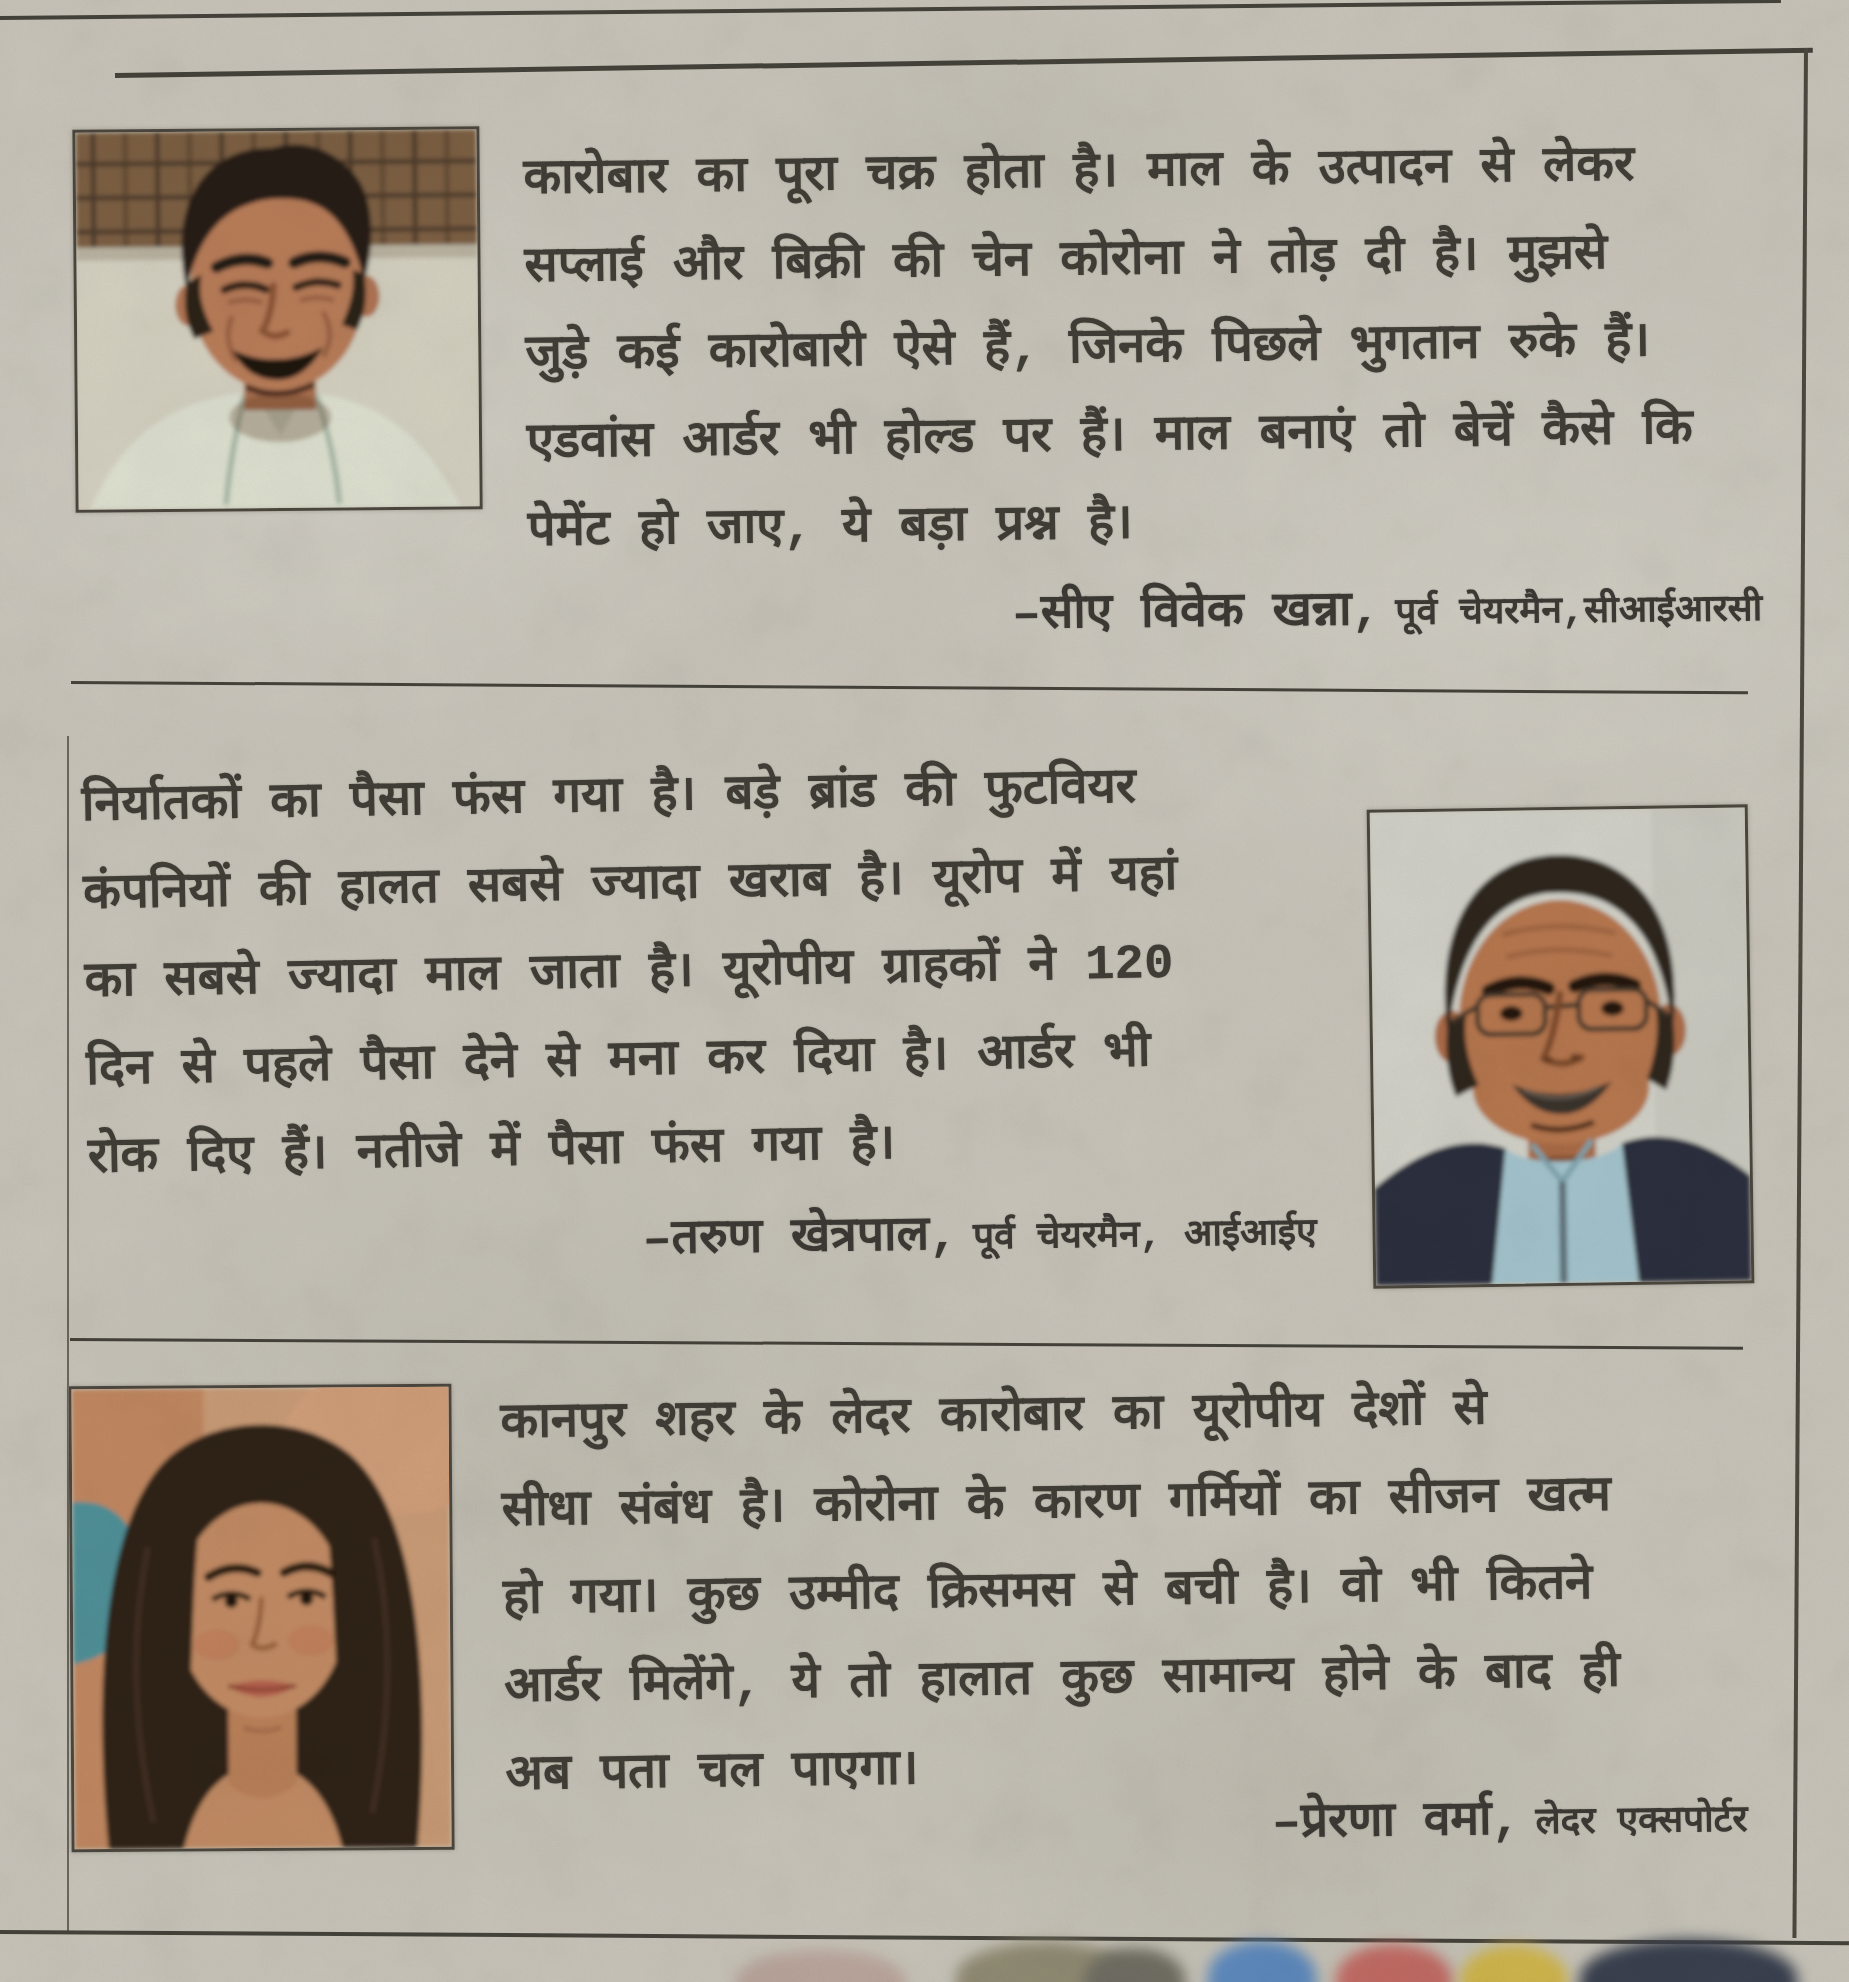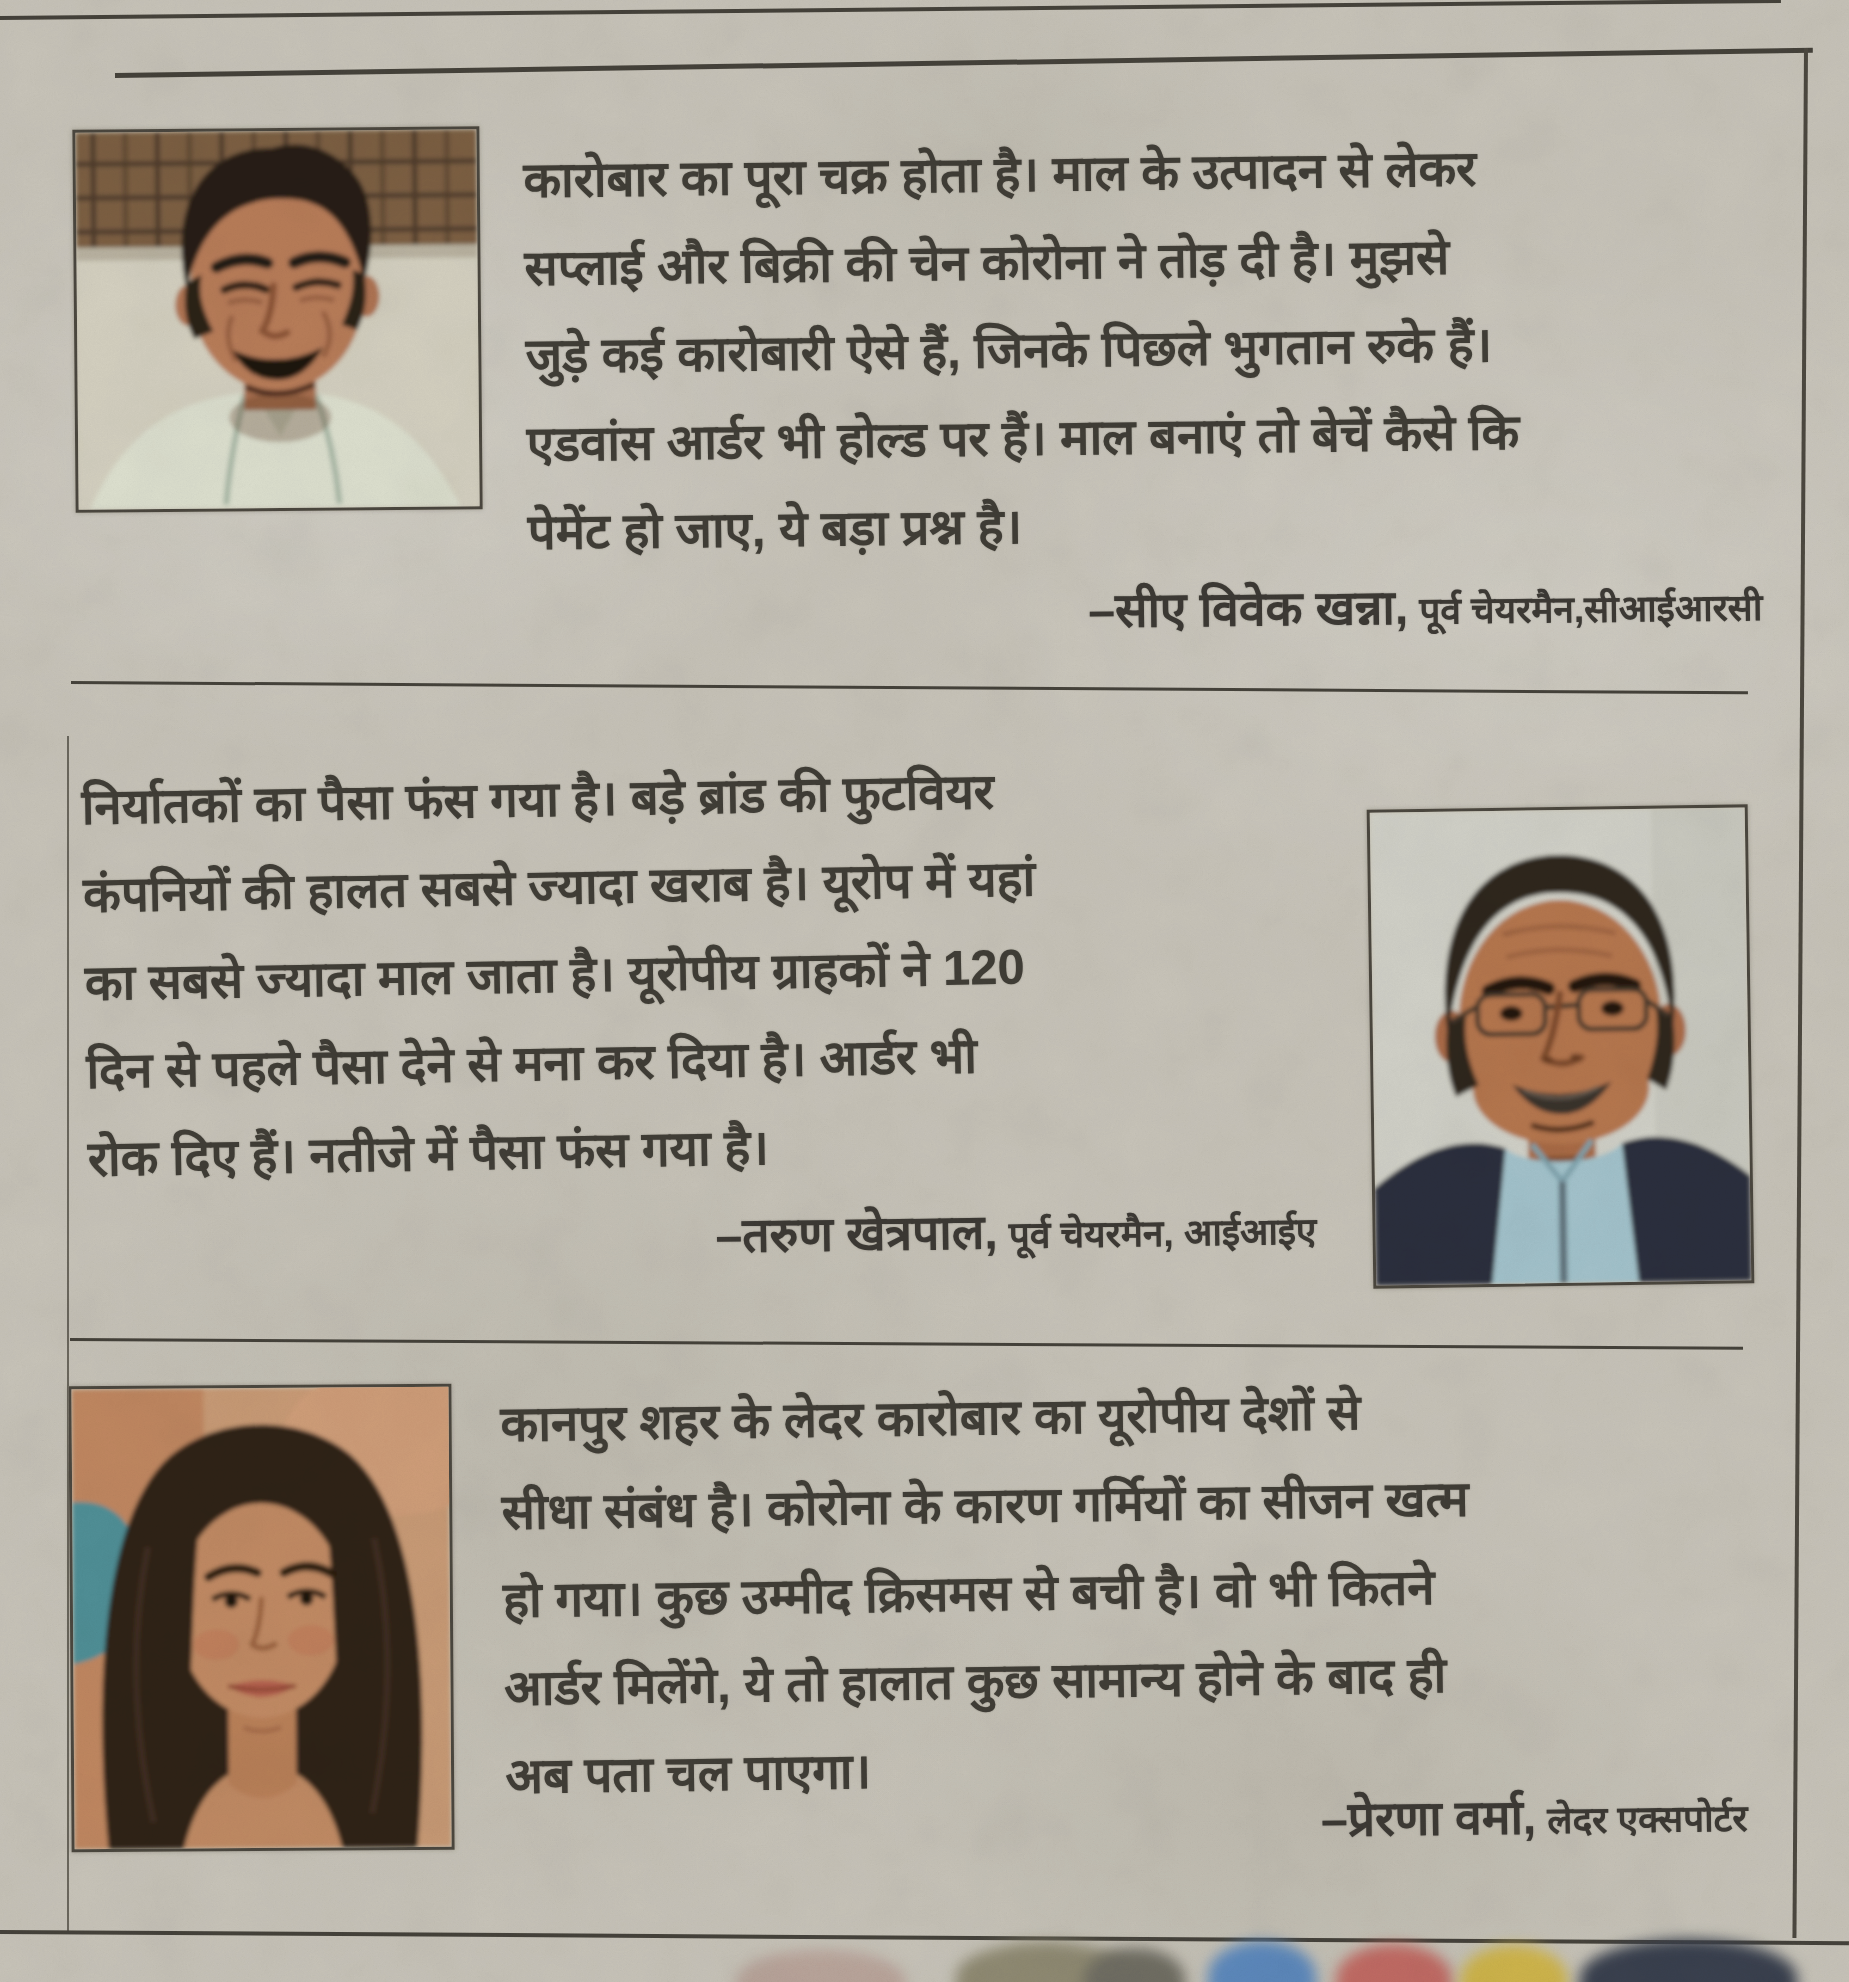--- a/index.html
+++ b/index.html
@@ -7,21 +7,21 @@
     position:relative;
     width:1849px;height:1983px;
     overflow:hidden;
     background-color:#c8c4b9;
     background-image:
       radial-gradient(ellipse 697px 465px at 18% 22%, rgba(255,255,255,.18), transparent 70%),
       radial-gradient(ellipse 852px 542px at 82% 30%, rgba(255,255,255,.14), transparent 70%),
       radial-gradient(ellipse 774px 620px at 30% 75%, rgba(120,112,98,.10), transparent 70%),
       radial-gradient(ellipse 620px 387px at 70% 90%, rgba(120,112,98,.12), transparent 70%),
       radial-gradient(ellipse 387px 232px at 55% 8%, rgba(120,112,98,.08), transparent 70%);
-    font-family:Liberation Sans, sans-serif;
+    font-family:Liberation Mono, monospace;
   }
   .rule{position:absolute;background:#45423a;transform-origin:left center;}
   .vrule{position:absolute;background:#4c483f;transform-origin:top center;}
 
   .photo{
     position:absolute;
     border:3.1px solid #4b473e;
     box-sizing:border-box;
     background:#cac5b6;
     box-shadow:0 0 4.6px rgba(80,75,65,.35);

